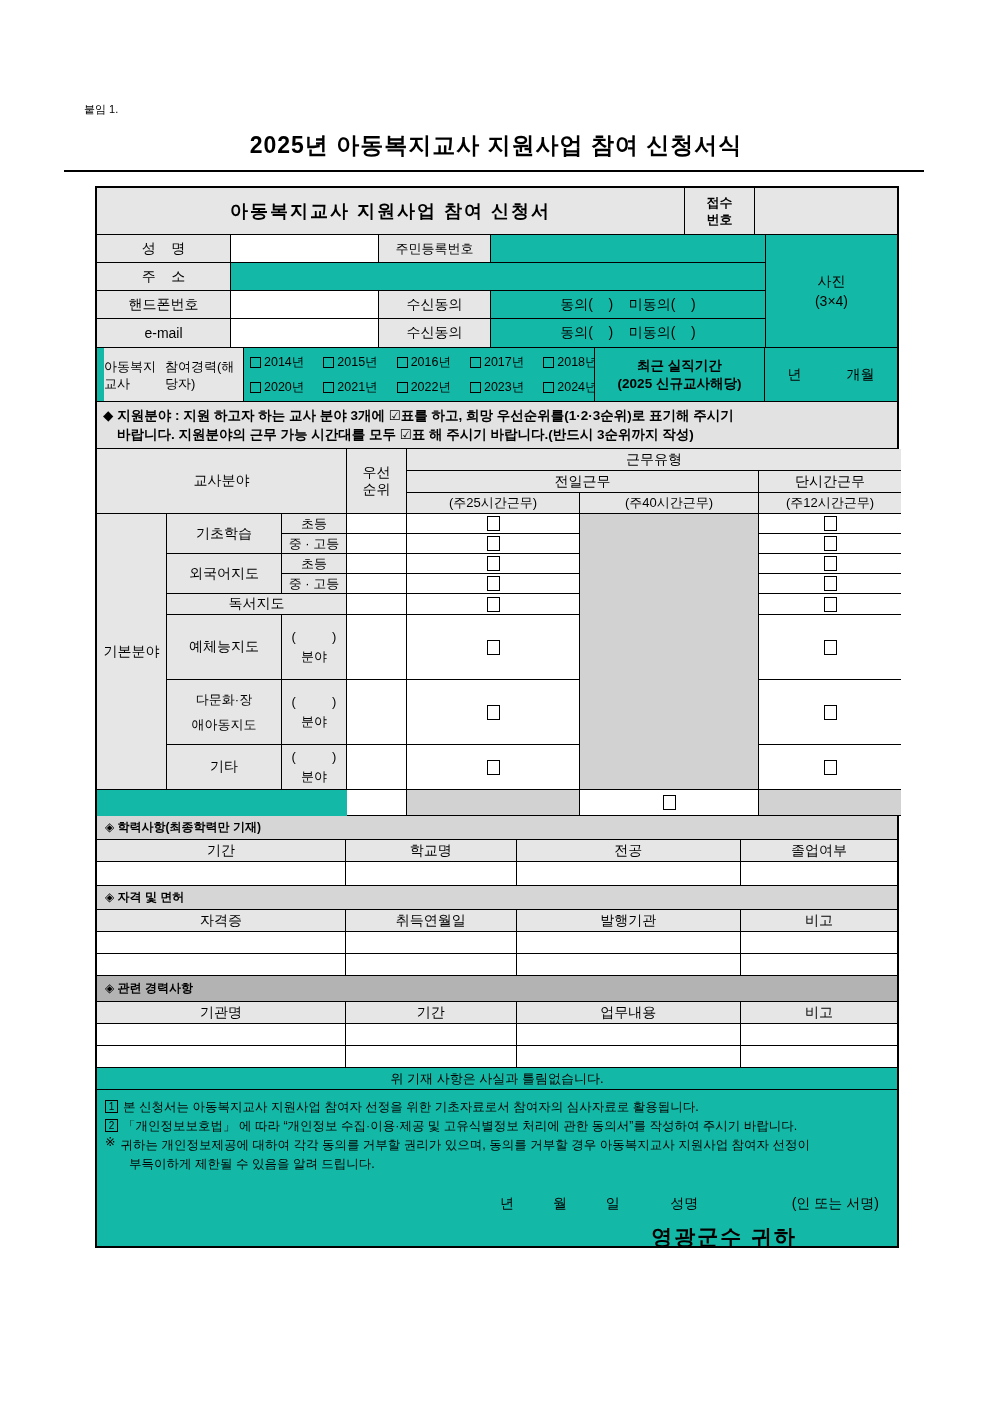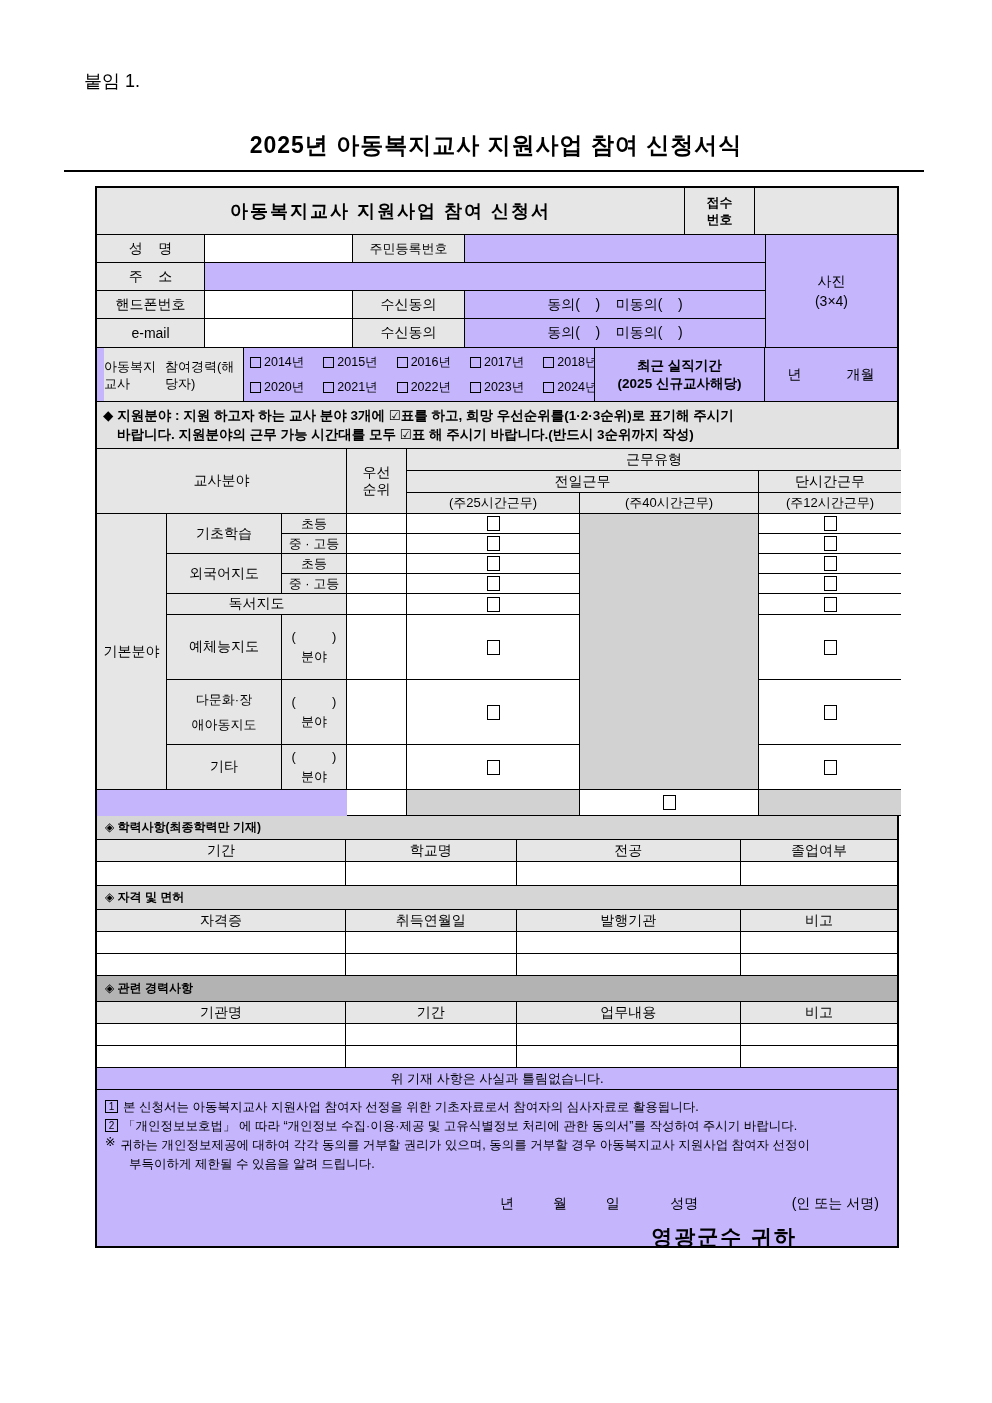--- a/index.html
+++ b/index.html
@@ -1,47 +1,47 @@
 <!DOCTYPE html>
 <html><head>
 <meta charset="utf-8">
 <style>
   * { margin:0; padding:0; box-sizing:border-box; }
   body { background:#fff; }
   .doc {
     position:relative; width:992px; height:1403px; background:#fff;
     font-family:"Liberation Sans","DejaVu Sans",sans-serif; color:#000;
   }
-  .attachment { position:absolute; left:84px; top:69px; font-size:18px; }
+  .attachment { position:absolute; left:84px; top:102px; font-size:11px; }
   .main-title { position:absolute; top:130px; left:0; width:100%; text-align:center;
     font-size:23px; font-weight:bold; letter-spacing:1px; }
   .title-rule { position:absolute; top:170px; left:64px; width:860px; border-bottom:2px solid #000; }
 
-  .form-table { position:absolute; top:186px; left:95px; width:804px; border:2px solid #000; background:#c4b5fd; }
+  .form-table { position:absolute; top:186px; left:95px; width:804px; border:2px solid #000; background:#14b8a6; }
 
   .row { display:flex; border-bottom:1px solid #000; }
   .cell { display:flex; align-items:center; justify-content:center; border-right:1px solid #000;
     font-size:14px; overflow:hidden; }
   .cell.er { border-right:none; }
   .gray { background:#e6e6e6; }
   .dgray { background:#d2d2d2; }
   .pre { white-space:pre; }
 
   
   .hdr-row { height:47px; }
   .hdr-title { flex:1; font-size:18px; font-weight:bold; letter-spacing:2px; }
   .hdr-receipt { width:70px; flex-direction:column; font-size:13px; line-height:17px;font-weight:bold; }
   .hdr-receipt-val { width:142px; }
 
   
   .pblock { display:flex; border-bottom:1px solid #000; }
   .pleft { flex:1; display:flex; flex-direction:column; }
   .prow { display:flex; height:28px; }
   .prow.bb { border-bottom:1px solid #000; }
-  .plabel { width:108px; }
+  .plabel { width:134px; }
   .pval148 { width:148px; background:#fff; }
   .plabel112 { width:112px; }
   .pvalflex { flex:1; }
   .photo-cell { width:132px; border-left:0; flex-direction:column; font-size:14px; line-height:20px; border-right:none; }
 
   
   .exp-row { height:54px; }
   .exp-label { width:140px; flex-direction:row; font-size:13px; line-height:17px;margin-left:7px; }
   .exp-years { flex:1; flex-direction:column; align-items:flex-start; justify-content:center; padding-left:6px; }
   .yline { display:flex; align-items:center; gap:19px; font-size:12.5px; line-height:25px; white-space:nowrap; }

